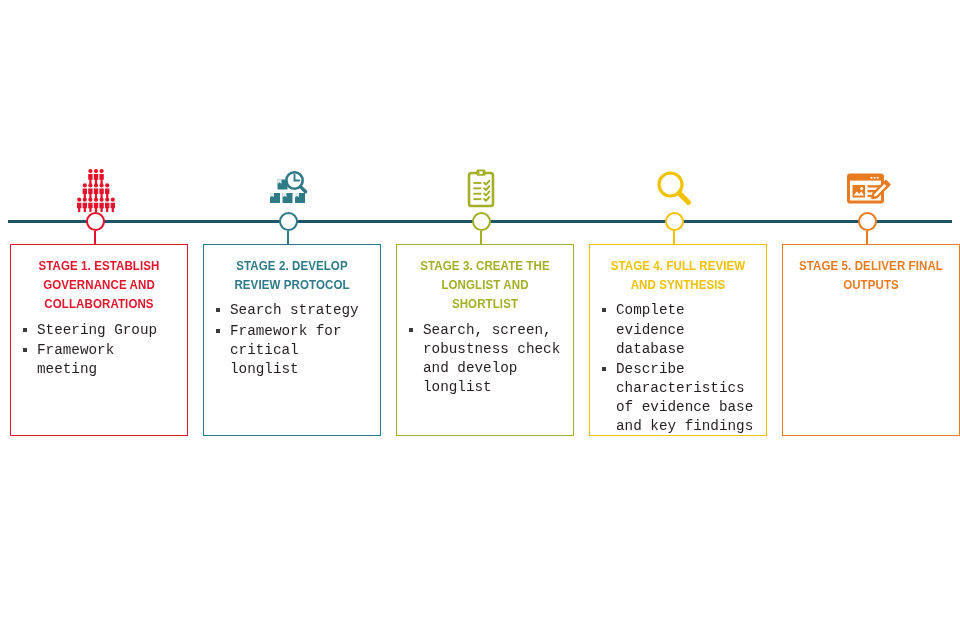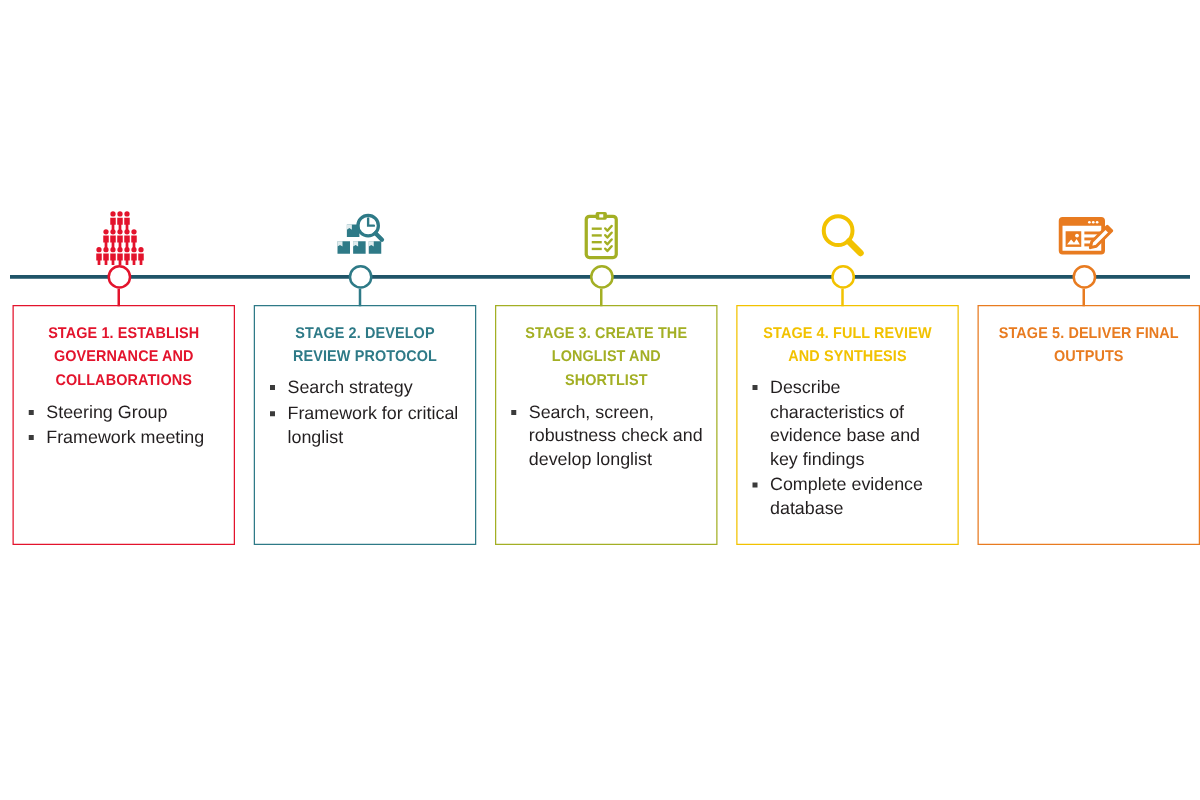--- a/index.html
+++ b/index.html
@@ -104,21 +104,21 @@
     margin: 0 0 6px 0;
   }
 
   .bullet-list {
     list-style: none;
     margin: 0;
     padding: 0;
   }
   .bullet-list li {
     position: relative;
-    font-family: Liberation Sans, sans-serif;
+    font-family: Liberation Mono, monospace;
     font-size: 14.3px;
     line-height: 1.34;
     color: #231f20;
     padding-left: 16px;
     margin-bottom: 1px;
   }
   .bullet-list li .sq {
     position: absolute;
     left: 2px;
     top: 7px;
@@ -294,22 +294,22 @@
           <circle cx="19.5" cy="18.5" r="11.5" stroke-width="3.2"></circle>
           <path d="M28.2 27.2l9.2 9.2" stroke-width="5.2" stroke-linecap="round"></path>
         </g>
       </svg>
     </div>
     <div class="node-marker"></div>
     <div class="node-stem"></div>
     <div class="stage-card">
       <div class="stage-title">STAGE 4. FULL REVIEW AND SYNTHESIS</div>
       <ul class="bullet-list">
+        <li><span class="sq"></span><span>Complete evidence database</span></li>
         <li><span class="sq"></span><span>Describe characteristics of evidence base and key findings</span></li>
-        <li><span class="sq"></span><span>Complete evidence database</span></li>
       </ul>
     </div>
   </div>
 
   <div class="stage-col s5" style="left:778px;">
     <div class="icon-slot">
       <svg width="48" height="46" viewBox="0 0 48 46" aria-hidden="true">
         <g>
           <rect x="5.5" y="9" width="34" height="27" rx="1.6" fill="none" stroke="#e87b20" stroke-width="3"></rect>
           <rect x="5.5" y="9" width="34" height="5.6" fill="#e87b20"></rect>

